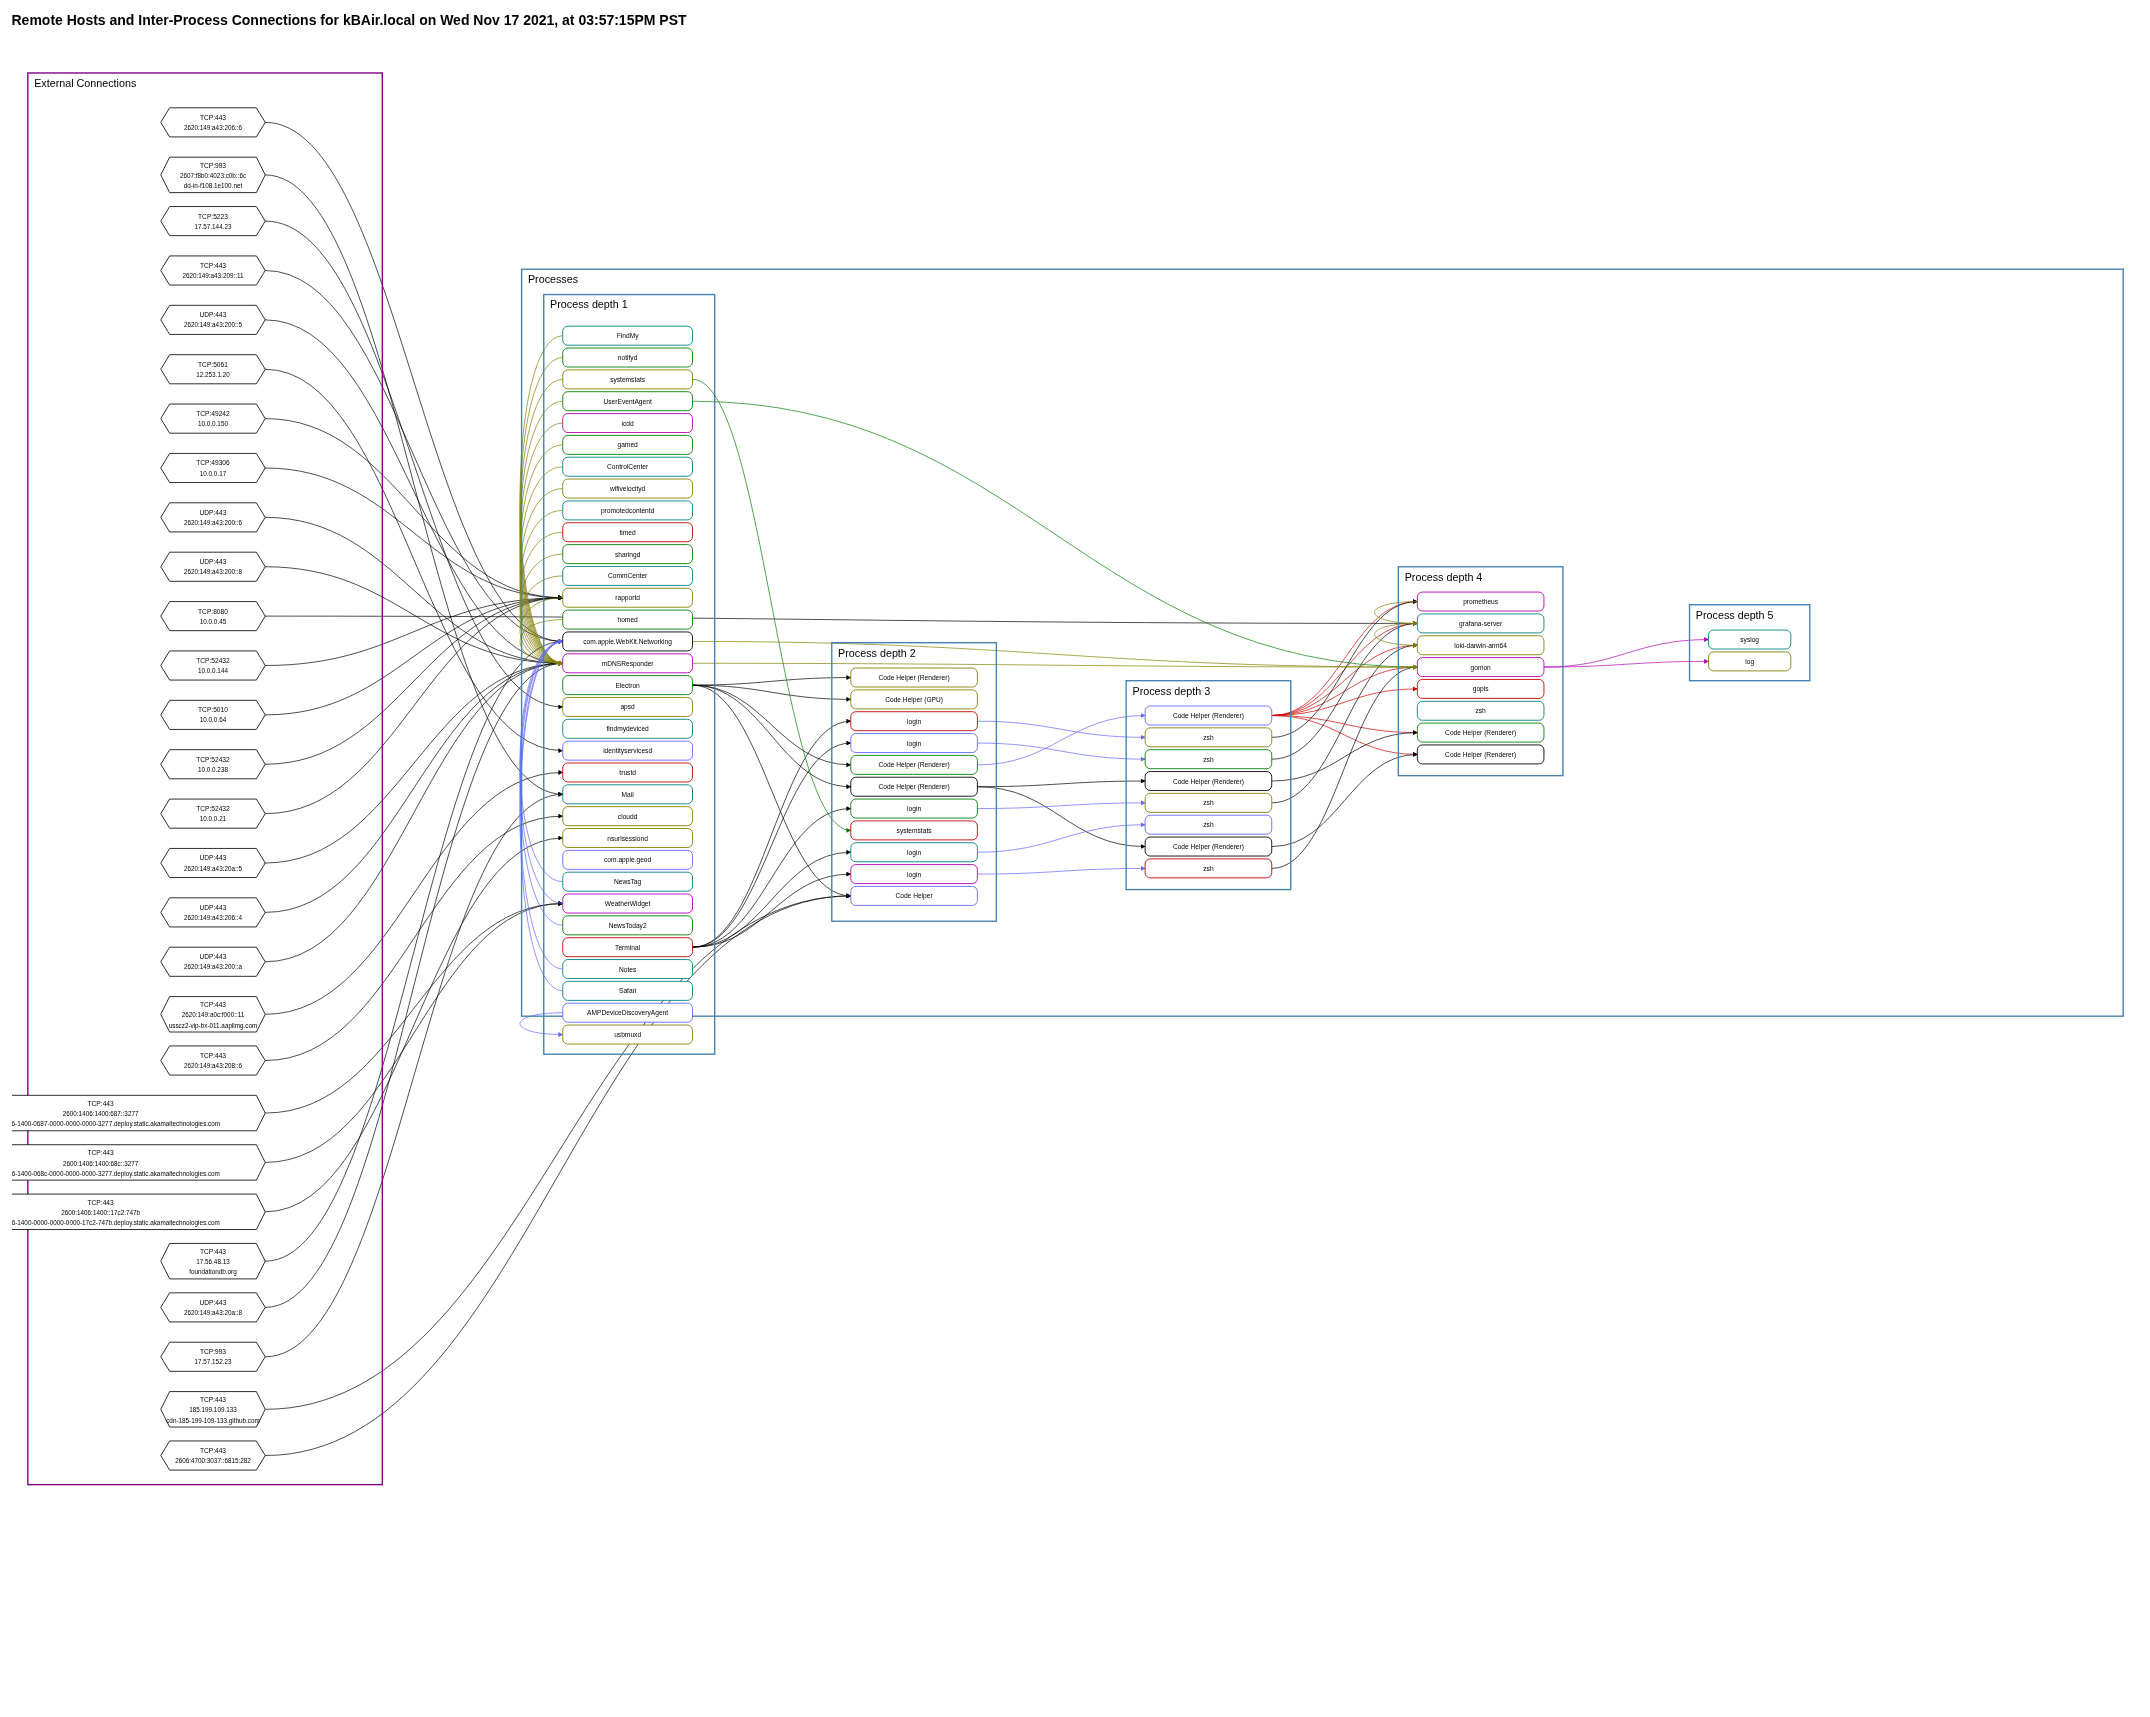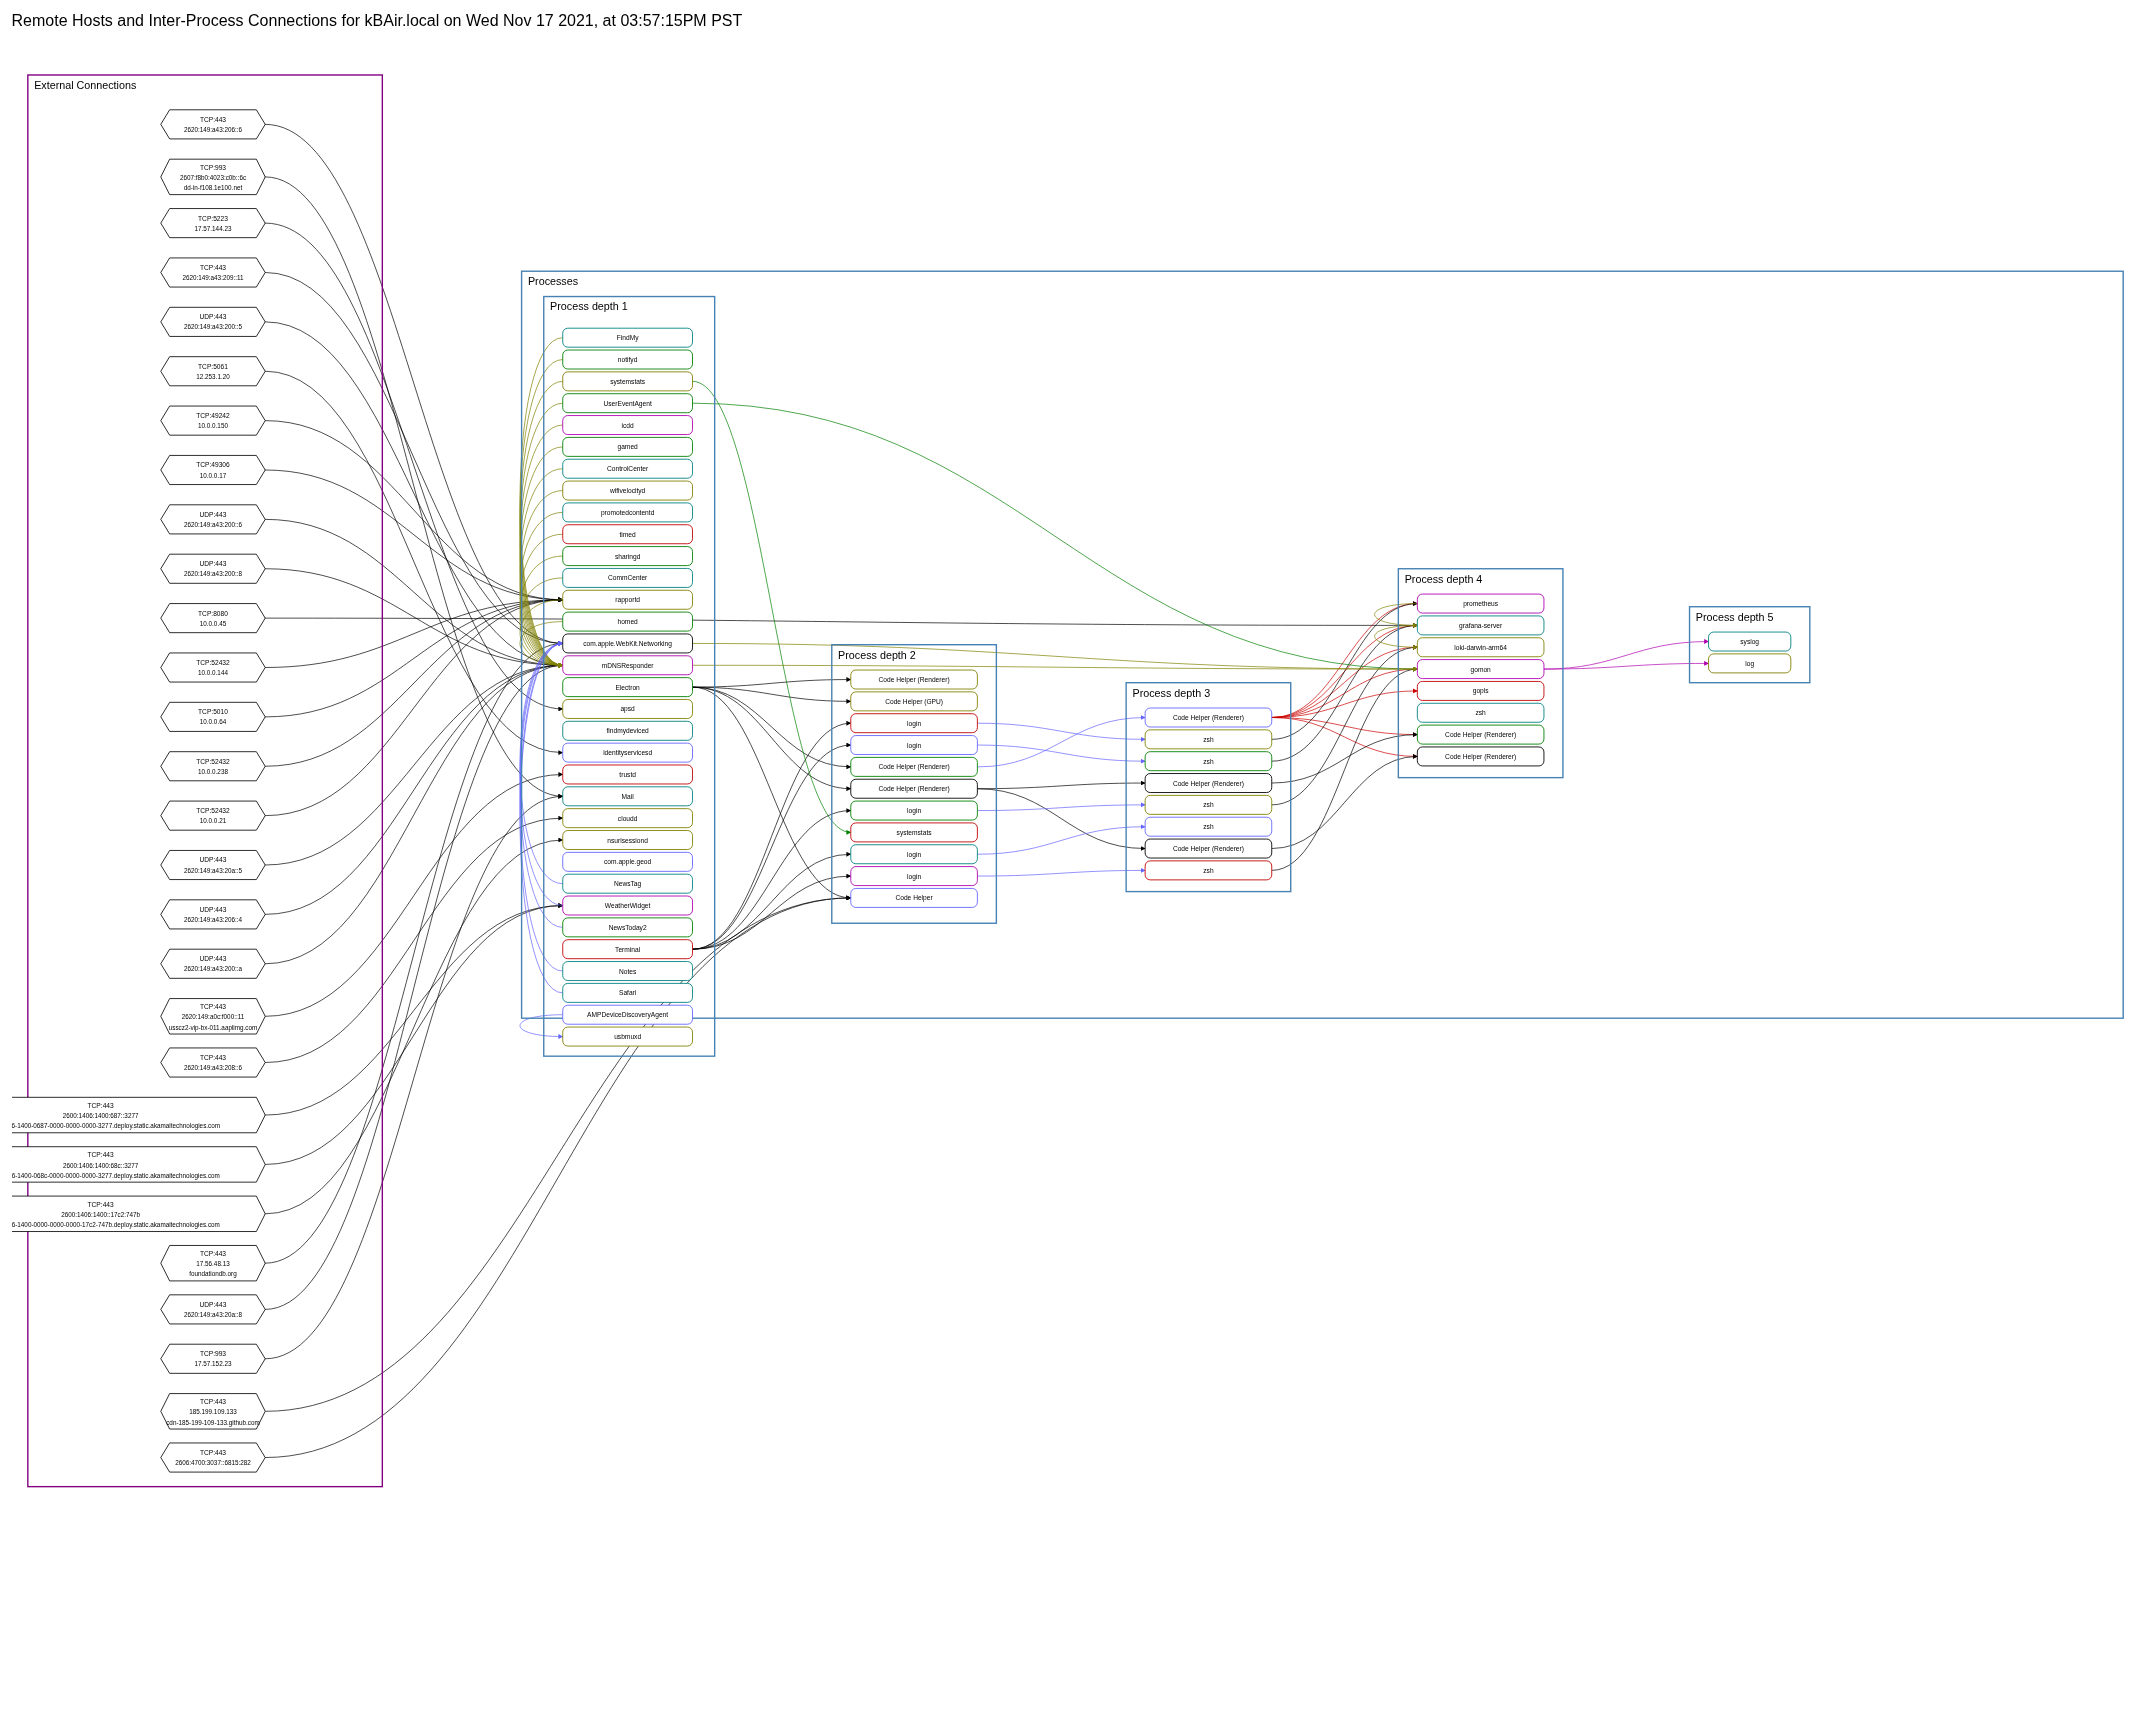--- a/index.html
+++ b/index.html
@@ -1,17 +1,17 @@
 <!DOCTYPE html>
 <html><head>
 <meta charset="utf-8">
 <style>
 html,body{margin:0;padding:0;font-family:Helvetica,Arial,sans-serif;background:#fff;color:#000;font-size:7.7px}
 .page{padding:11.5px}
-h1{font-size:16px;font-weight:400;margin:0 0 7.7px 0}
+h1{font-size:14px;font-weight:700;margin:0 0 7.7px 0}
 .canvas{position:relative;width:100%;height:auto}
 svg{display:block;width:100%;height:auto}
 
 .clusterBox{fill:none;stroke-width:2.2}
 .clusterLabel{font-size:17px;font-weight:400}
 
 .hostNode{fill:#fff;stroke:#000;stroke-width:1.3}
 .hostText{font-size:10.5px;text-anchor:middle}
 .hostText.sub{font-size:10px}
 

